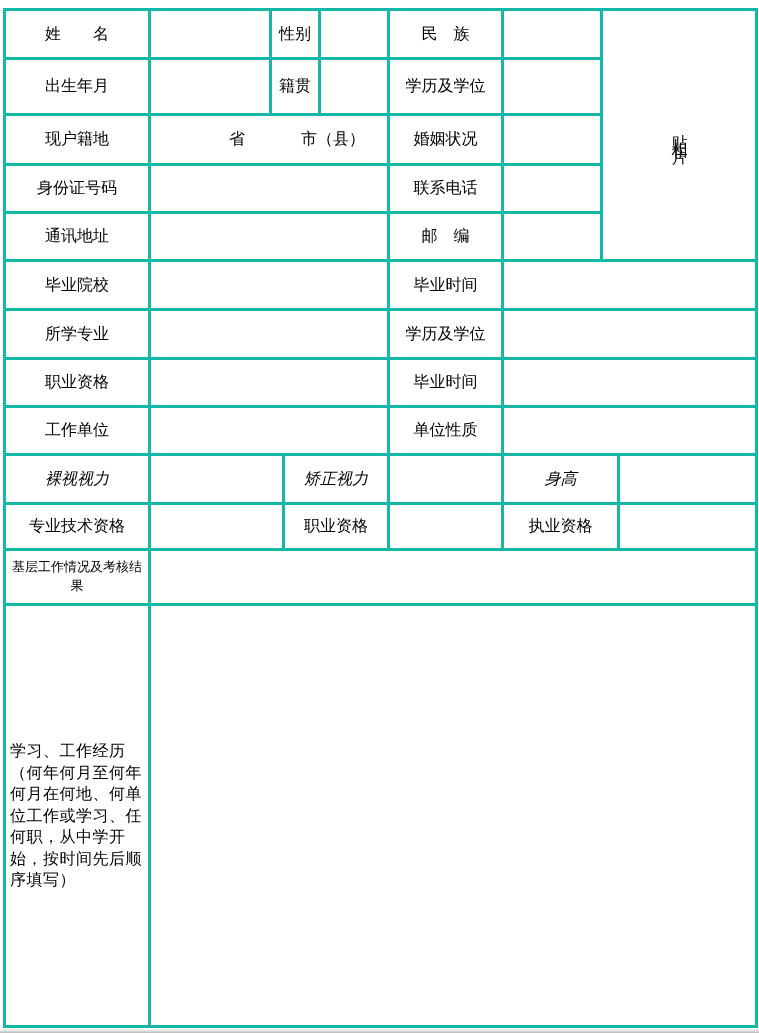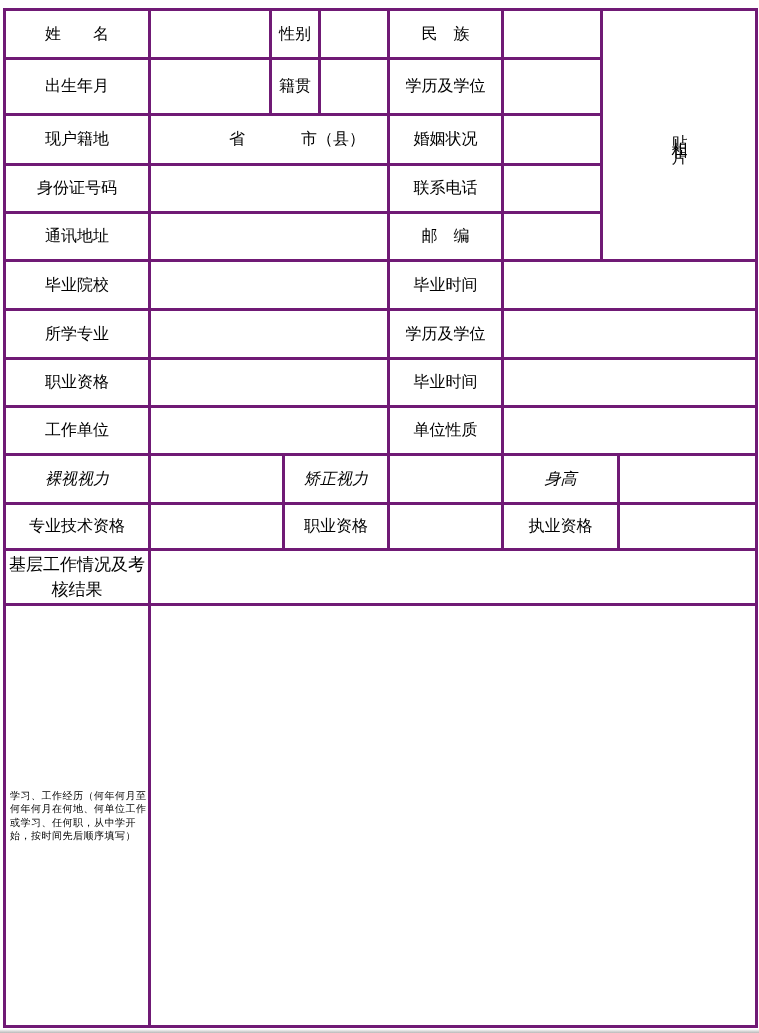--- a/index.html
+++ b/index.html
@@ -12,21 +12,21 @@
   }
   .sheet { position:relative; width:759px; height:1033px; background:#ffffff; }
 
   table.form {
     position:absolute; left:3px; top:8px;
     width:752px;
     border-collapse:collapse;
     table-layout:fixed;
   }
   td {
-    border:3px solid #701a75;
+    border:3px solid #14b8a6;
     padding:0;
     font-size:16px;
     text-align:center;
     vertical-align:middle;
     overflow:hidden;
     line-height:1.3;
   }
   
   tr.r1  { height:49px; }
   tr.r2  { height:56px;margin-left:24px; }
@@ -47,26 +47,26 @@
     gap:56px; padding-left:56px;
   }
   .photo-text {
     writing-mode:vertical-rl;
     text-orientation:upright;
     display:inline-block;
     letter-spacing:7px;
     font-size:16px;
   }
   td.grass-label {
-    font-size:17px;
+    font-size:13px;
     line-height:1.45;
     padding:0 2px;
   }
   td.exp-label {
-    font-size:10px;
+    font-size:16px;
     text-align:left;
     padding:2px 1px 2px 4px;
     line-height:1.35;
     letter-spacing:0.5px;
   }
   .scan-edge {
     position:absolute; left:0; bottom:0;
     width:759px; height:4px;
     background:linear-gradient(#ffffff,#b9b9b9);
   }

